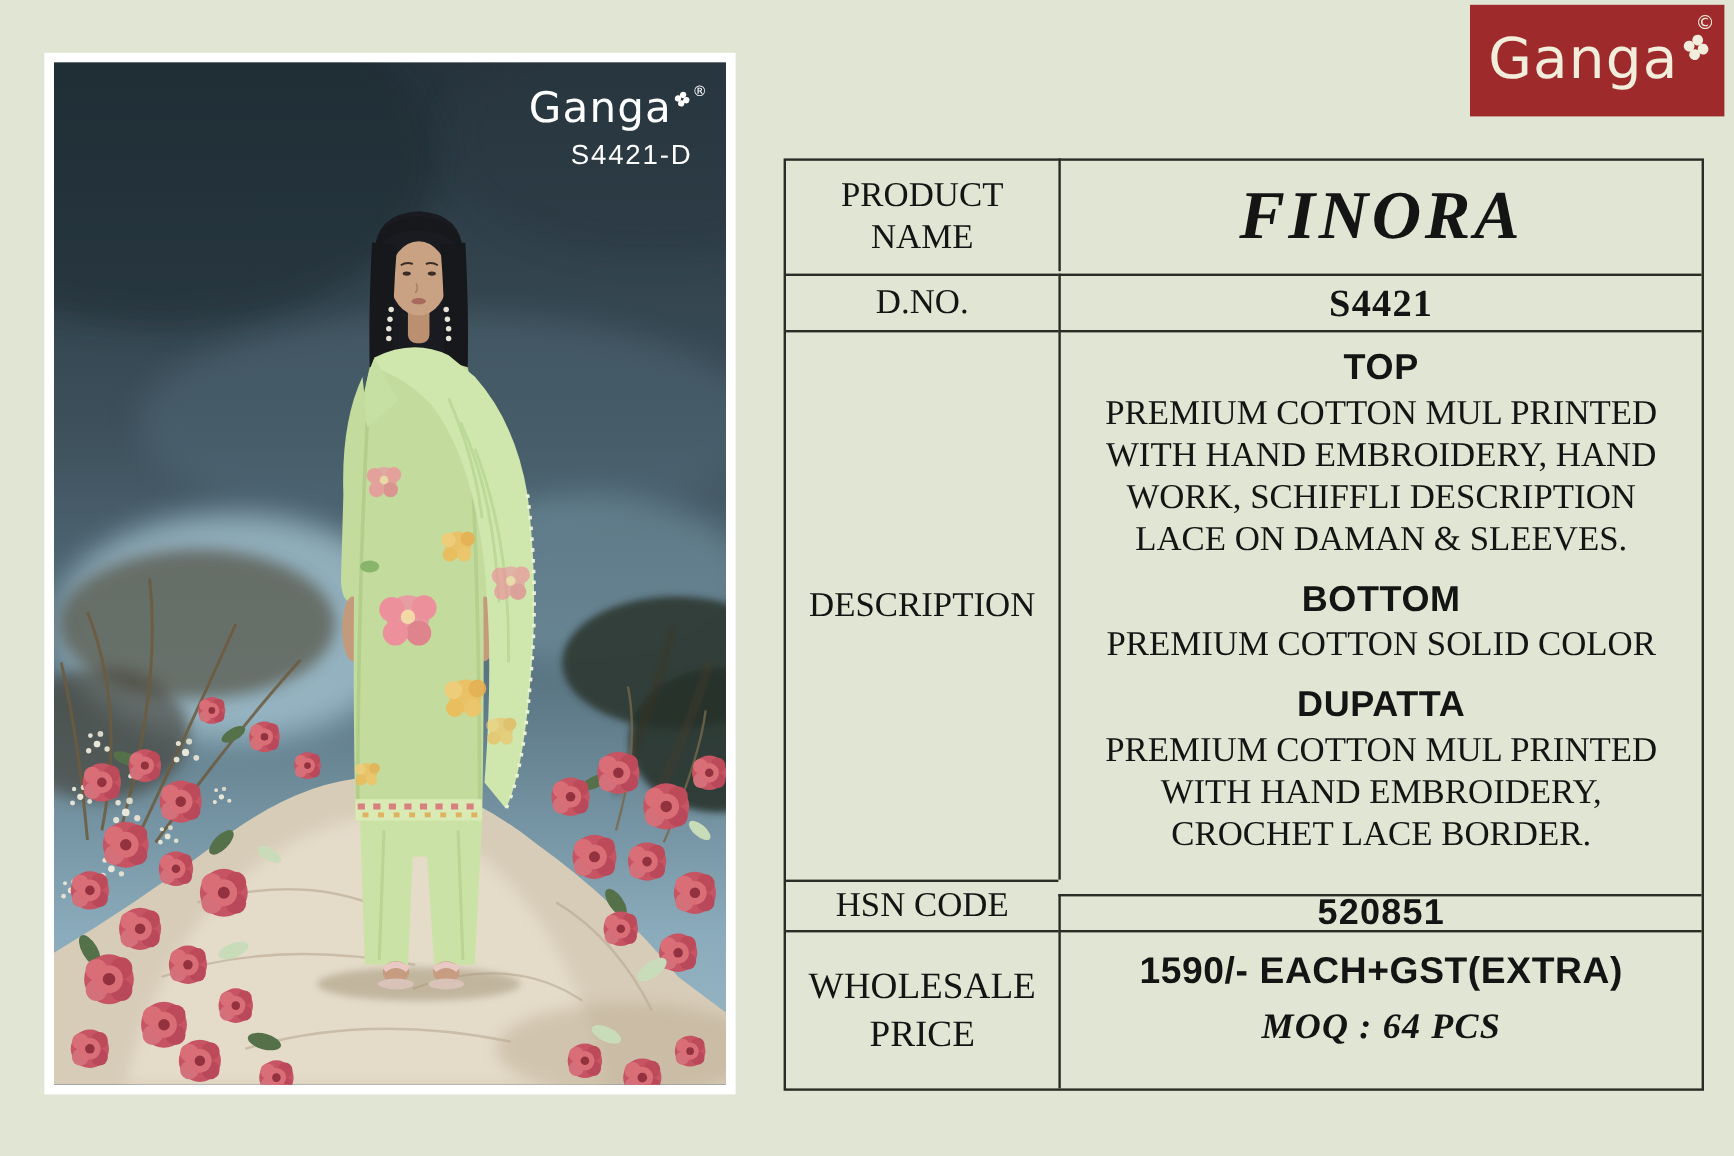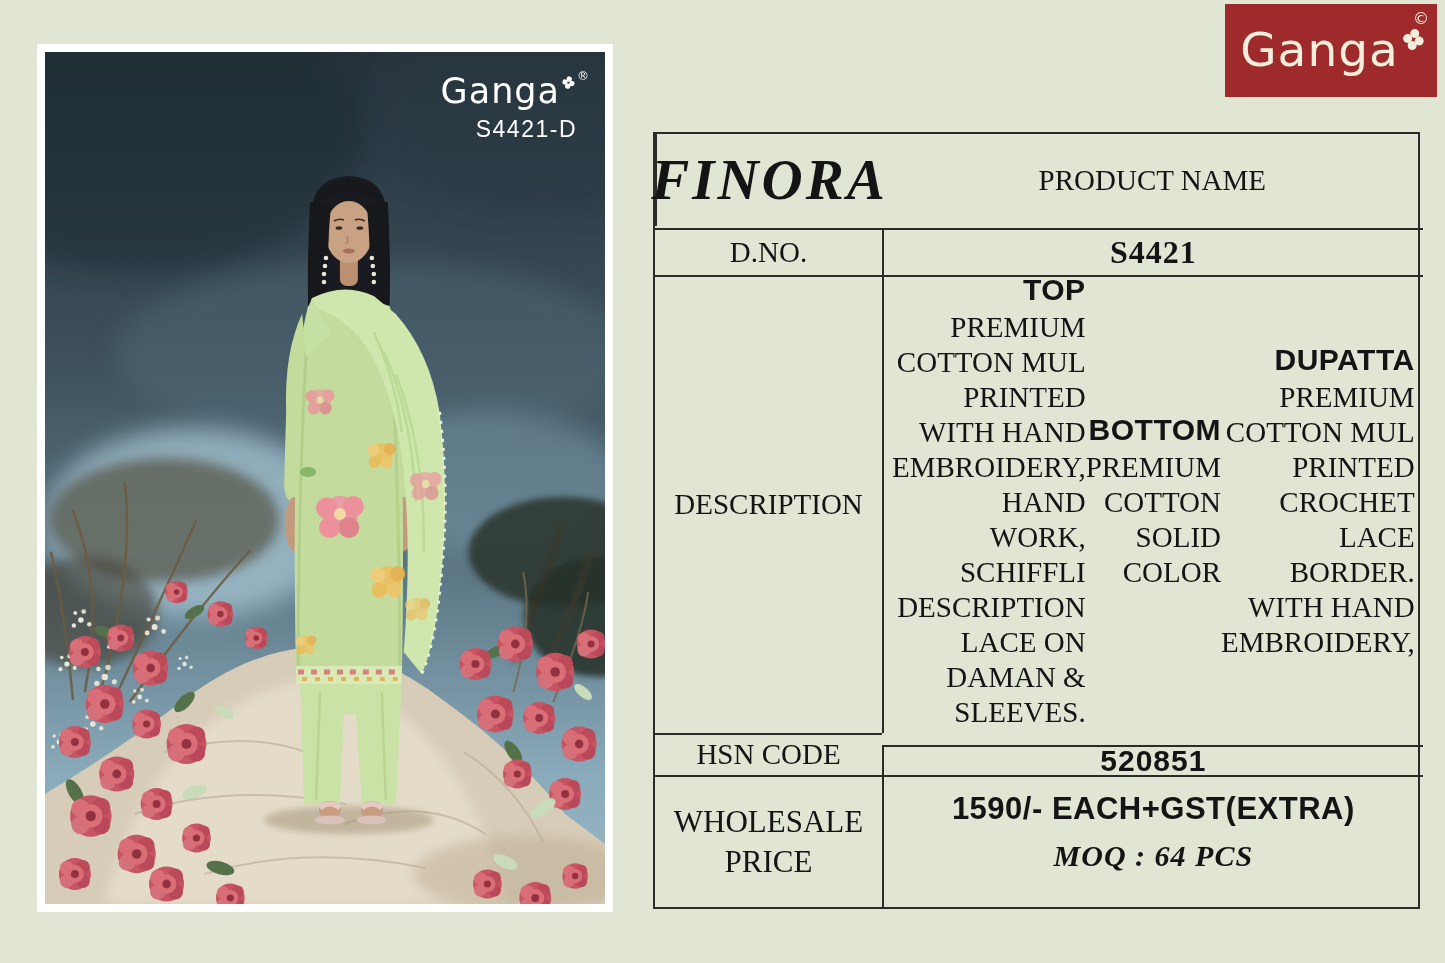--- a/index.html
+++ b/index.html
@@ -68,23 +68,22 @@
   .cell.hline{border-top:2px solid #2c2c26;}
   .lbl{font-size:29px;line-height:1.22;padding:0 34px;}
   .lbl-sm{font-size:31px;line-height:1.3;padding:0 19px;}
   .val-title{
     font-size:57px;font-weight:700;font-style:italic;letter-spacing:3px;
     transform:translateY(-2px);
   }
   .val-dno{font-size:32px;font-weight:700;letter-spacing:1px;}
   .val-hsn{font-family:"Liberation Sans", sans-serif;font-size:30px;font-weight:700;letter-spacing:1px;margin-top:12px;}
   .desc-cell{
-    flex-direction:row;justify-content:space-between;
+    flex-direction:column;justify-content:space-between;
     padding:13px 8px 20px 8px;
-    text-align:right;
   }
   .desc-heading{
     font-family:"Liberation Sans", sans-serif;font-weight:700;font-size:30px;
     letter-spacing:0.5px;margin-bottom:3px;
   }
   .desc-line{font-size:29px;line-height:35px;}
   .price-cell{flex-direction:column;gap:12px;padding-bottom:20px;}
   .price-main{
     font-family:"Liberation Sans", sans-serif;font-weight:700;font-size:31px;
     letter-spacing:0.5px;
@@ -353,44 +352,44 @@
           <circle cx="4.6" cy="10.4" r="4.1"></circle>
         <circle cx="15.4" cy="10.4" r="4.1"></circle>
           <circle cx="10" cy="15.8" r="4.1"></circle>
       </g>
     </svg>
     <span class="bb-copy">©</span>
   </div>
 
   <div class="spec-table">
 
+    <div class="cell lbl">PRODUCT NAME</div>
     <div class="cell vline val-title">FINORA</div>
-    <div class="cell lbl">PRODUCT NAME</div>
 
     <div class="cell hline lbl">D.NO.</div>
     <div class="cell hline vline val-dno">S4421</div>
 
     <div class="cell hline lbl">DESCRIPTION</div>
     <div class="cell hline vline desc-cell">
       <div class="desc-section">
         <div class="desc-heading">TOP</div>
         <div class="desc-line">PREMIUM COTTON MUL PRINTED</div>
         <div class="desc-line">WITH HAND EMBROIDERY, HAND</div>
         <div class="desc-line">WORK, SCHIFFLI DESCRIPTION</div>
         <div class="desc-line">LACE ON DAMAN &amp; SLEEVES.</div>
       </div>
       <div class="desc-section">
         <div class="desc-heading">BOTTOM</div>
         <div class="desc-line">PREMIUM COTTON SOLID COLOR</div>
       </div>
       <div class="desc-section">
         <div class="desc-heading">DUPATTA</div>
         <div class="desc-line">PREMIUM COTTON MUL PRINTED</div>
+        <div class="desc-line">WITH HAND EMBROIDERY,</div>
         <div class="desc-line">CROCHET LACE BORDER.</div>
-        <div class="desc-line">WITH HAND EMBROIDERY,</div>
       </div>
     </div>
 
     <div class="cell hline lbl">HSN CODE</div>
     <div class="cell hline vline val-hsn">520851</div>
 
     <div class="cell hline lbl-sm">WHOLESALE PRICE</div>
     <div class="cell hline vline price-cell">
       <div class="price-main">1590/- EACH+GST(EXTRA)</div>
       <div class="price-moq">MOQ : 64 PCS</div>

